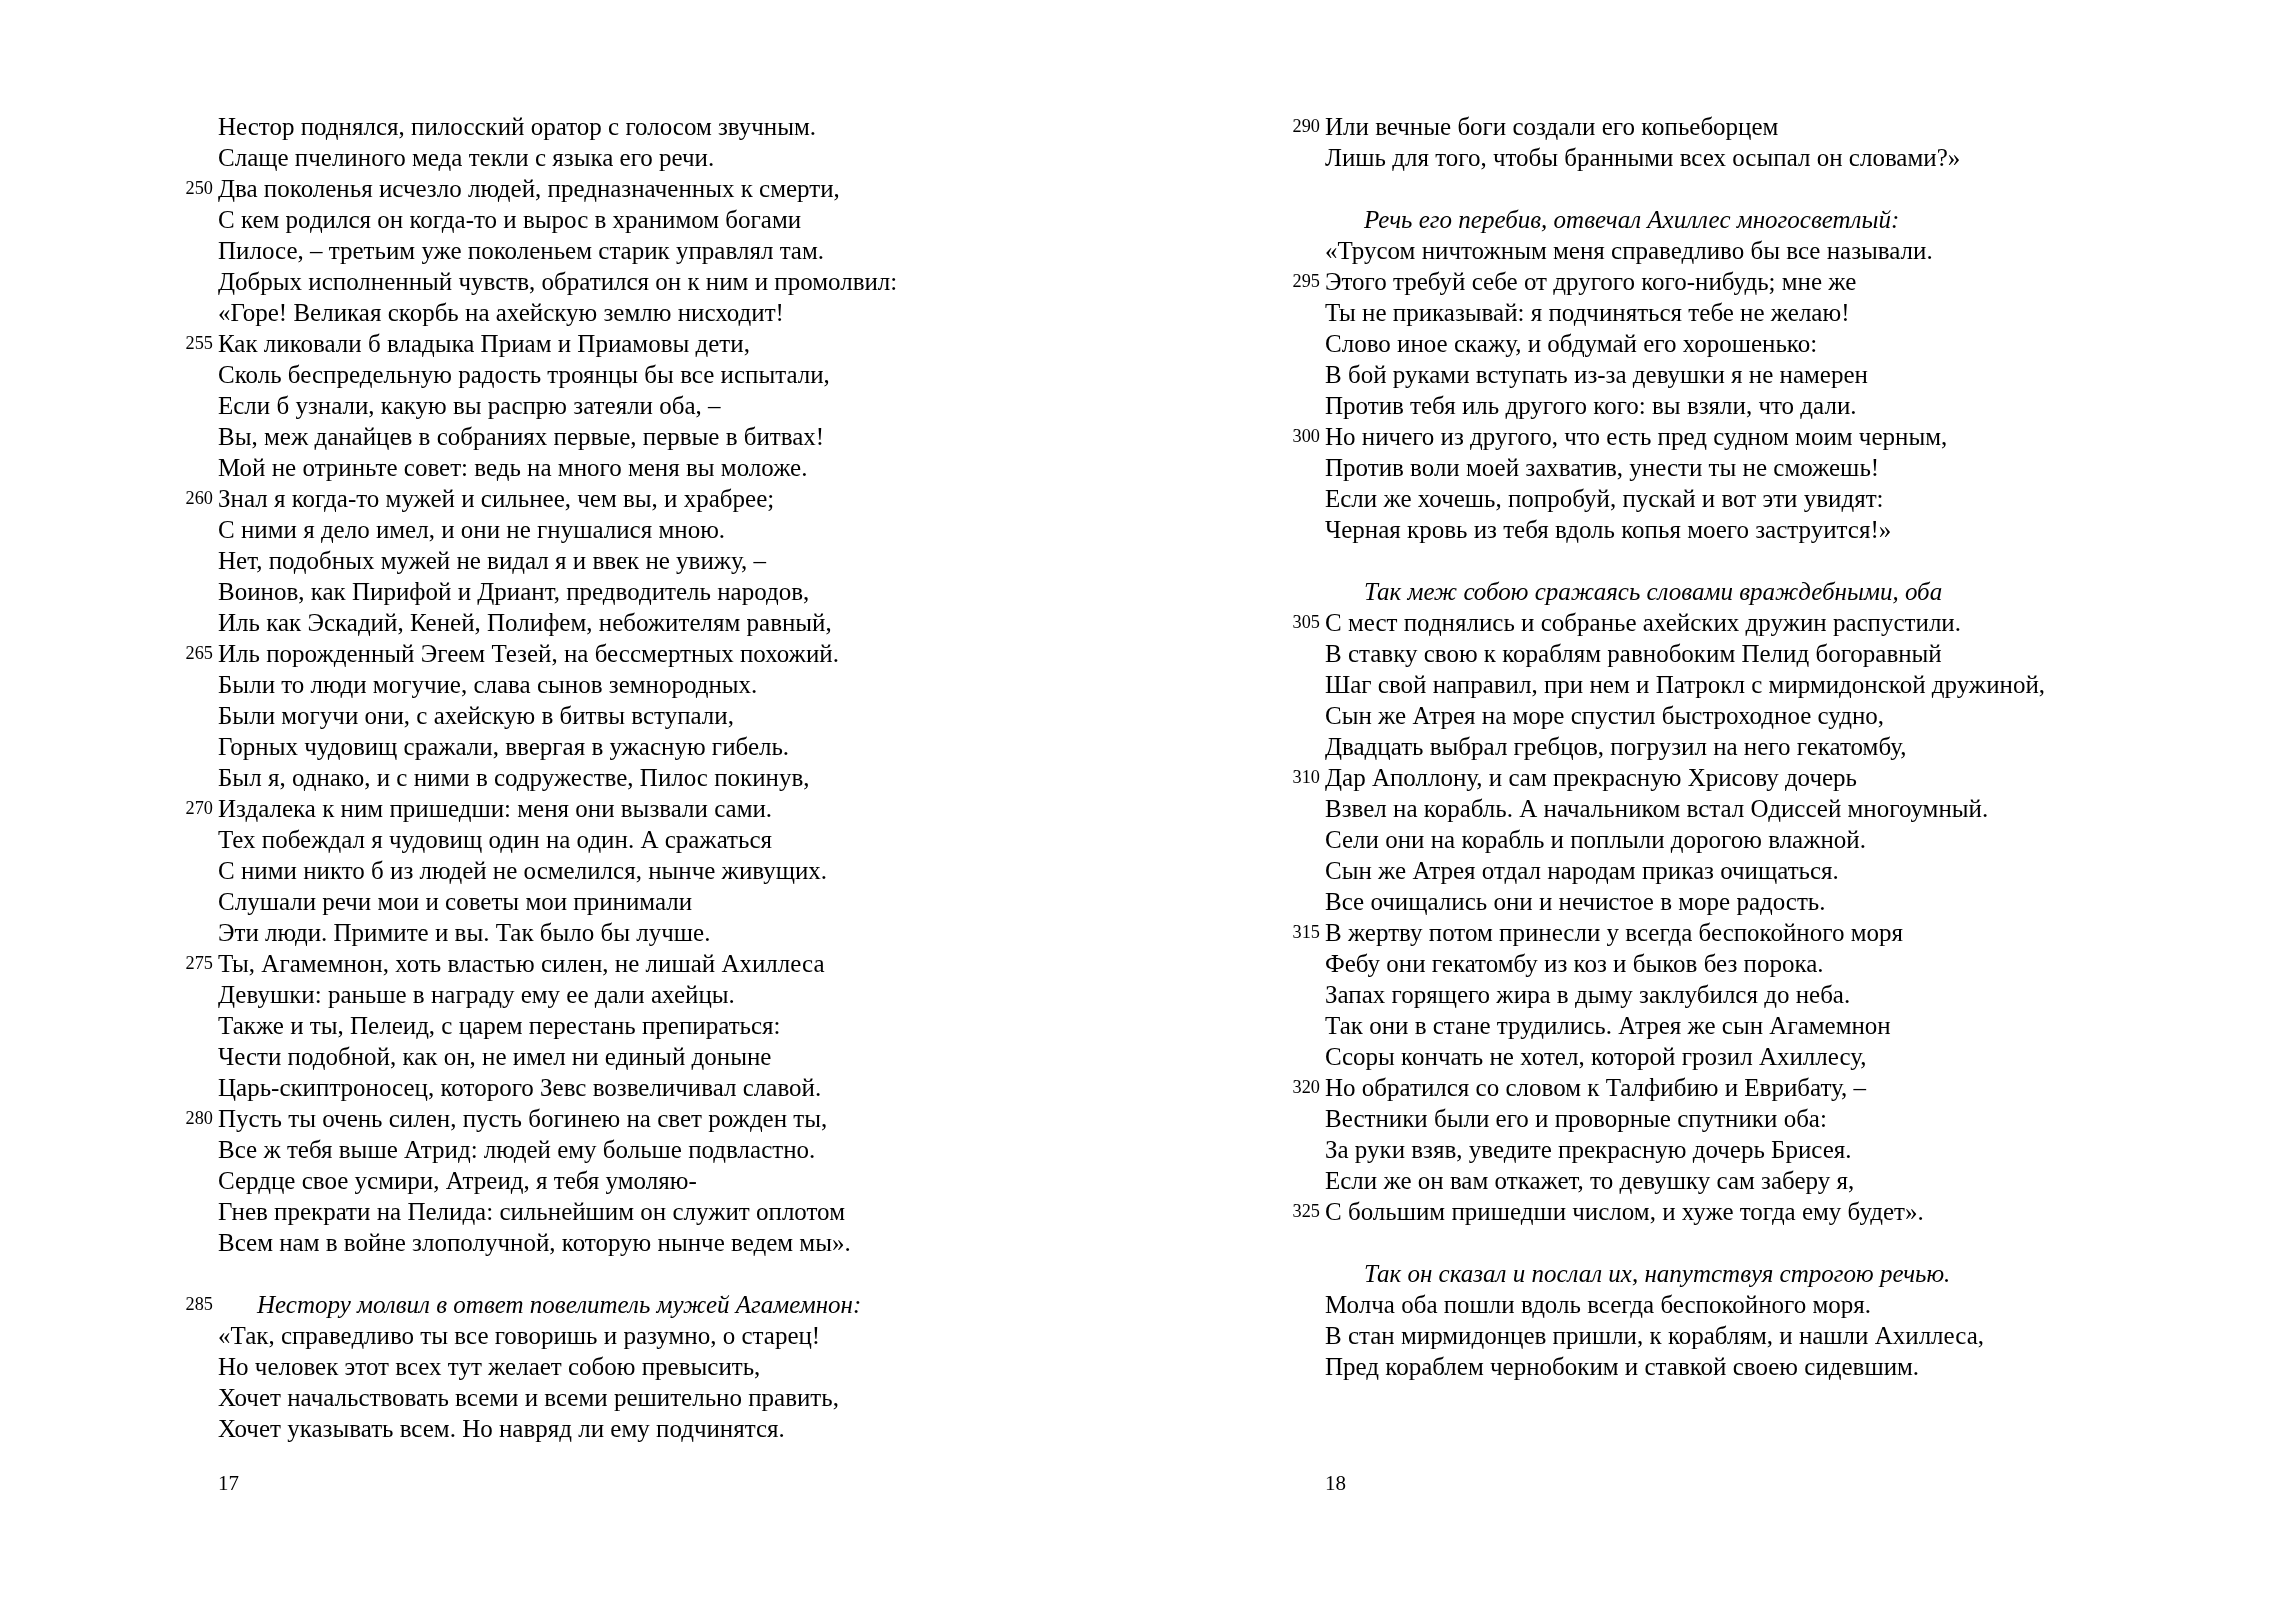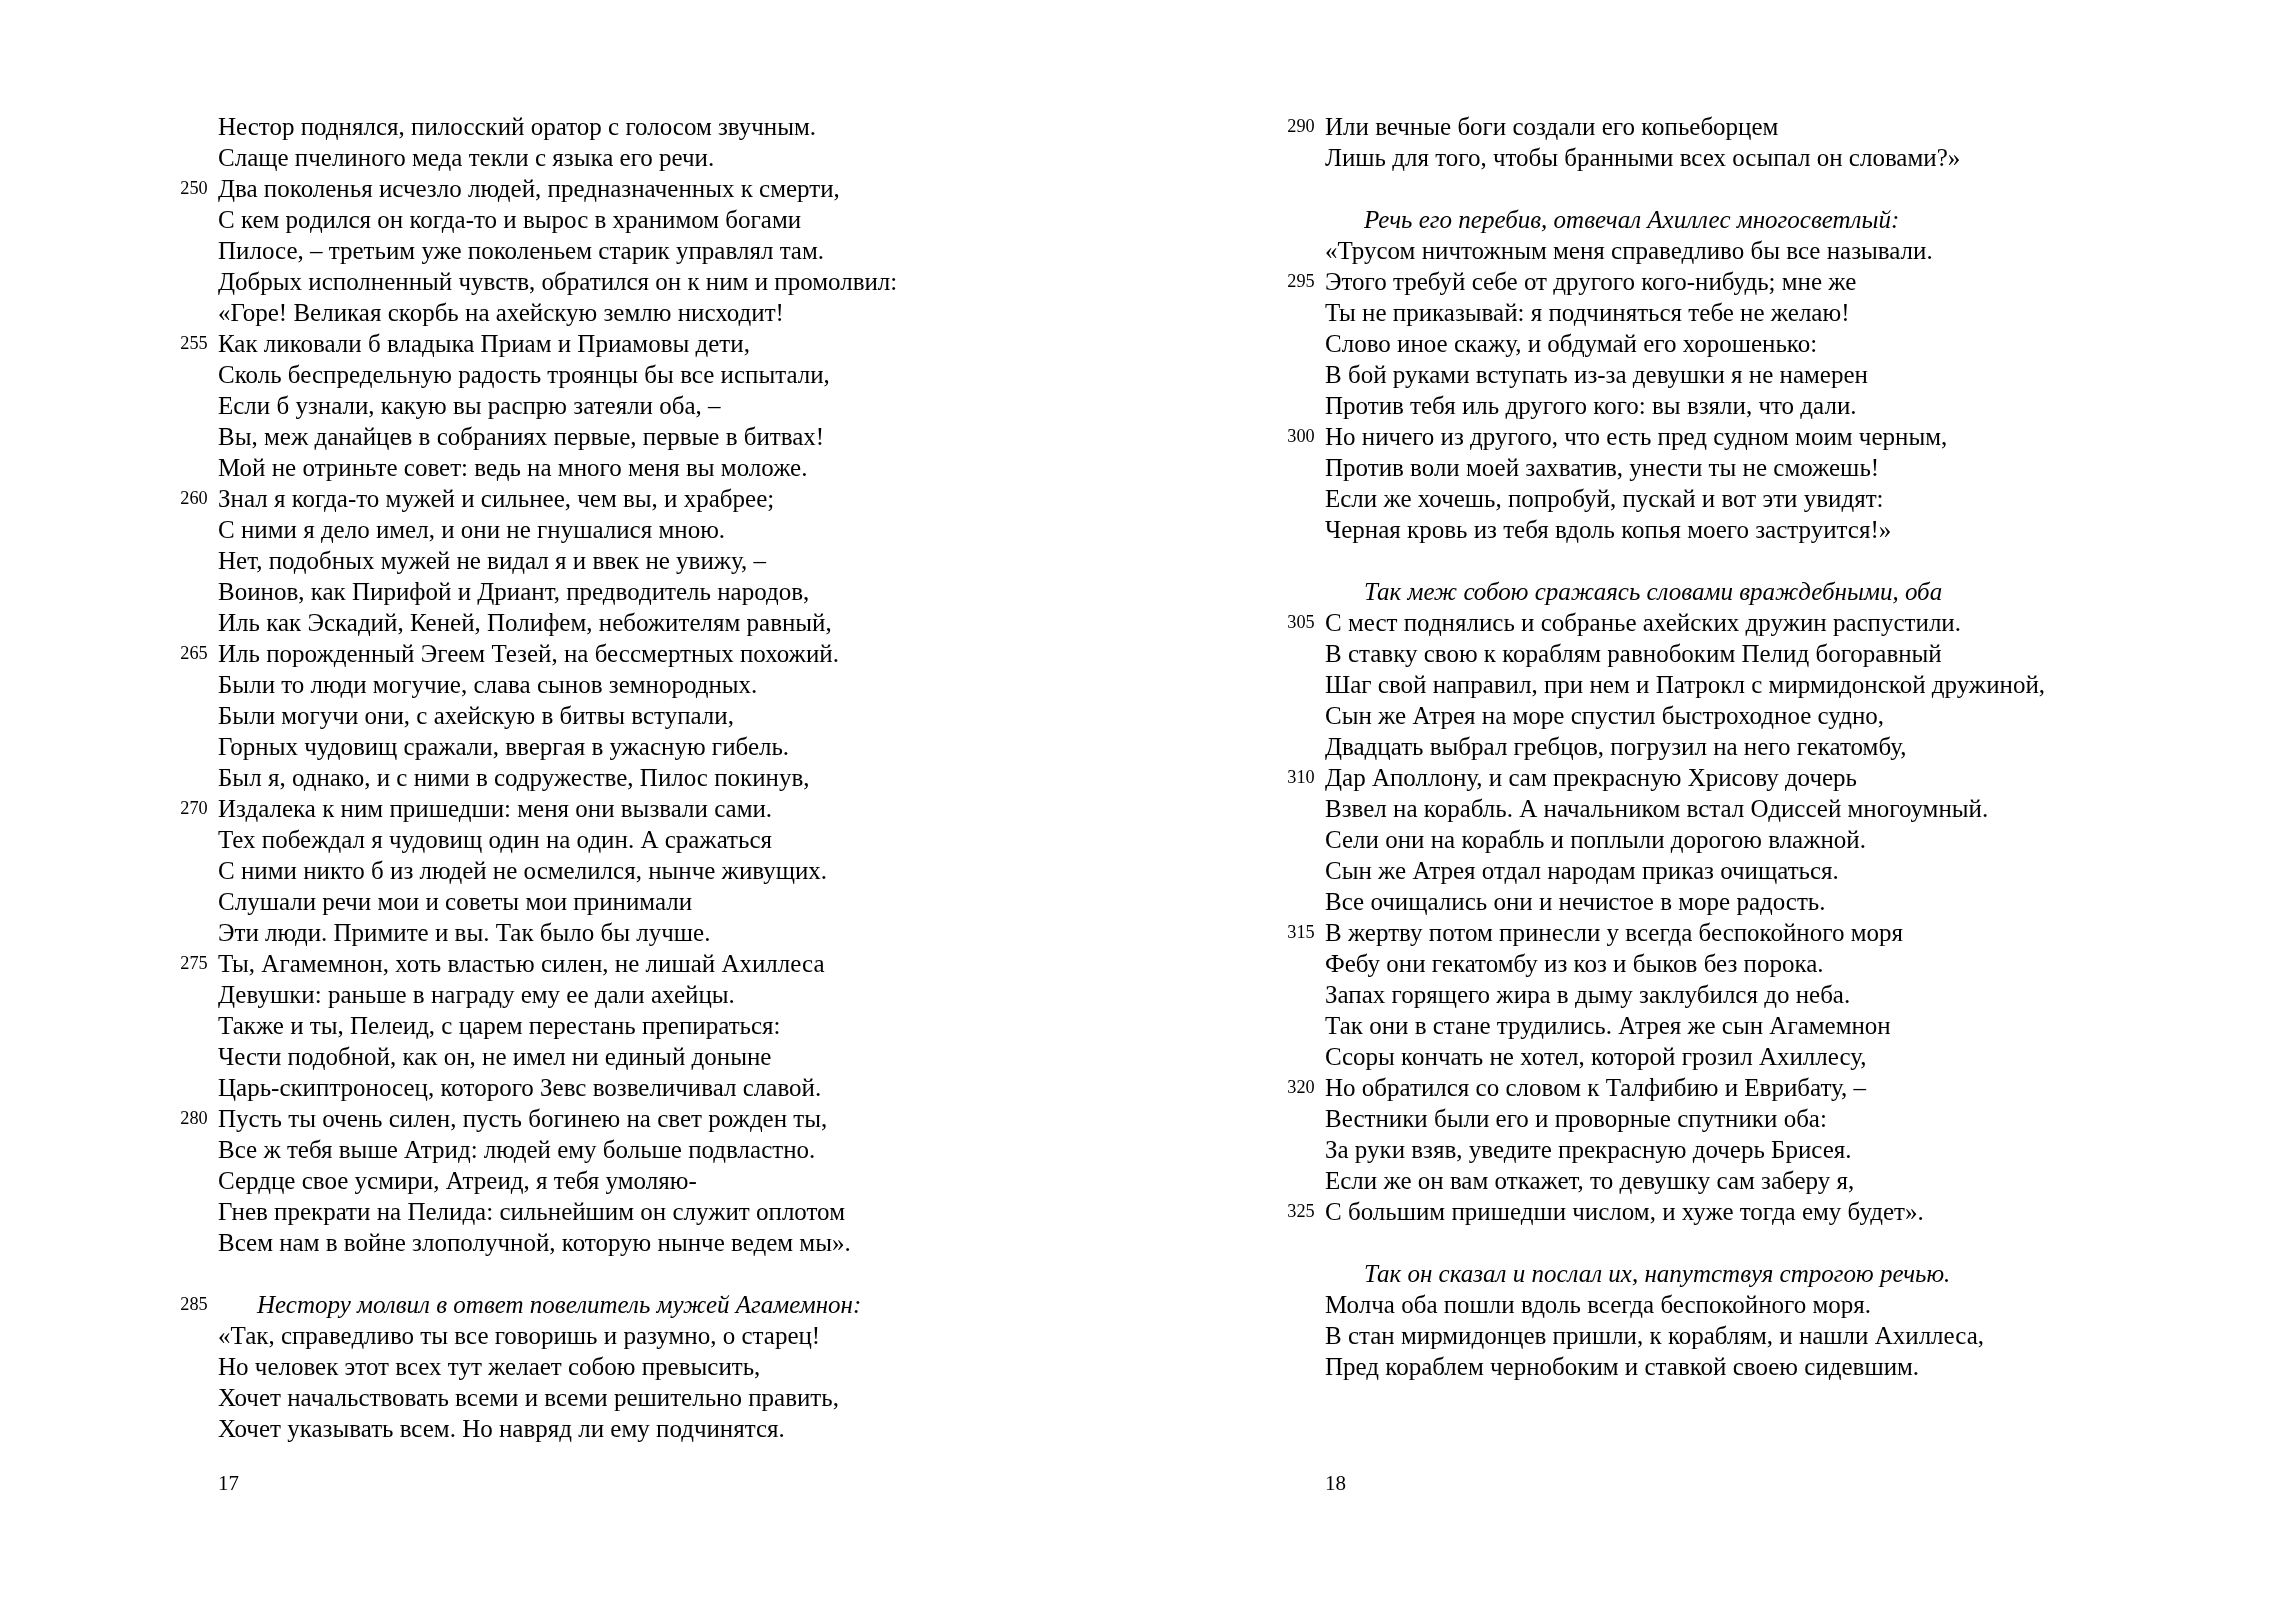--- a/index.html
+++ b/index.html
@@ -44,21 +44,21 @@
     padding-left: 39px;
     font-style: italic;
   }
   .line .num {
     position: absolute;
     left: -43px;
     top: 0;
     width: 38px;
     line-height: 31px;
     font-size: 18.3px;
-    text-align: center;
+    text-align: right;
     color: #000000;
   }
   .gap { height: 31px; }
   .page-num {
     position: absolute;
     top: 1471px;
     left: 177px;
     width: 772px;
     text-align: left;
     font-size: 21px;

